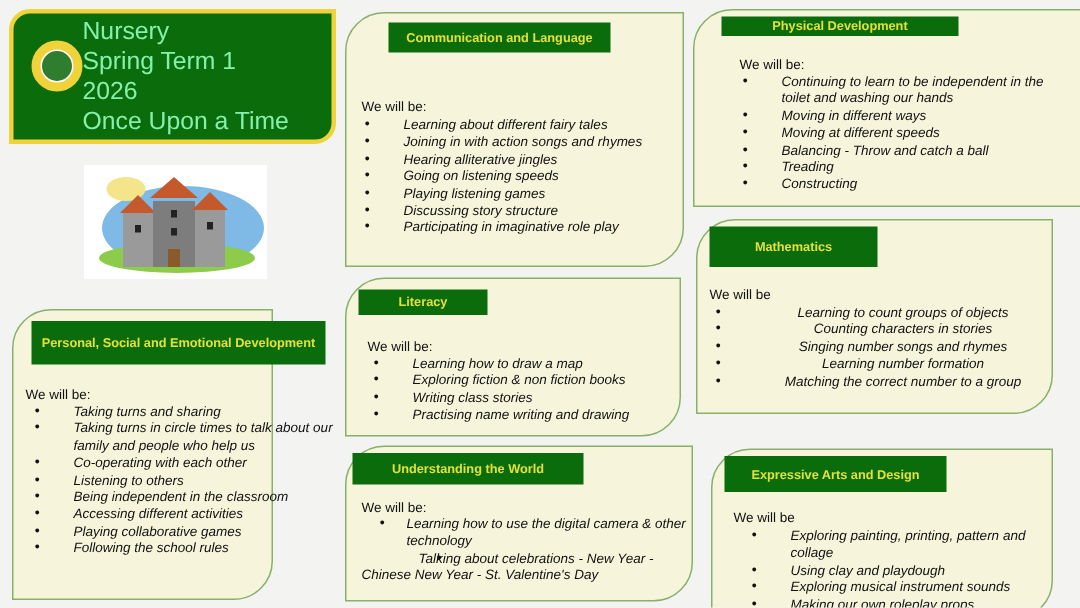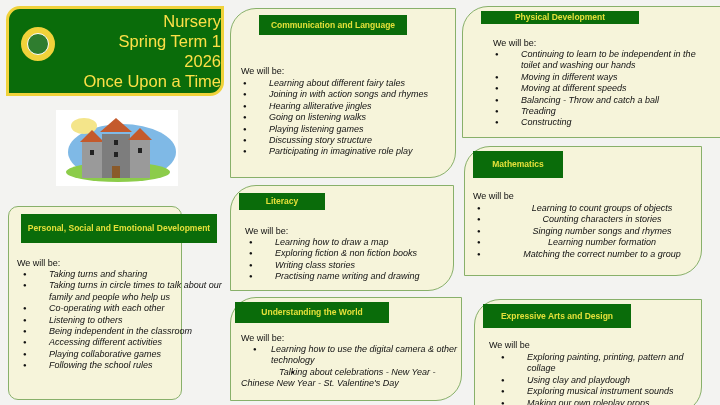--- a/index.html
+++ b/index.html
@@ -41,21 +41,21 @@
     font-size: 6px;
   }
   .title-box {
     position: absolute; left: 6px; top: 6px; width: 218px; height: 90px;
     background: #0a6c0a;
     border: 3px solid #f0d23a;
     border-radius: 14px 0 14px 0;
   }
   .title-text {
     position: absolute; left: 46px; top: 2px; width: 166px;
-    text-align: right; color: #fde047;
+    text-align: left; color: #86efac;
     font-size: 16.5px; line-height: 20px;
   }
   .logo {
     position: absolute; left: 10px; top: 16px; width: 38px; height: 38px;
     border-radius: 50%;
     background: #f0d23a;
     border: 2px solid #0a6c0a;
   }
   .logo-inner {
     position: absolute; left: 6px; top: 6px; width: 22px; height: 22px;
@@ -102,42 +102,42 @@
   </svg>
 </div>
 
 <div class="box" style="left:230px; top:8px; width:226px; height:170px;">
   <div class="label" style="left:28px; top:6px; width:148px; height:20px;">Communication and Language</div>
   <div class="intro" style="left:10px; top:57px;">We will be:</div>
   <ul class="items" style="left:0px; top:69px; width:220px;">
     <li>Learning about different fairy tales</li>
     <li>Joining in with action songs and rhymes</li>
     <li>Hearing alliterative jingles</li>
-    <li>Going on listening walks</li>
+    <li>Going on listening speeds</li>
     <li>Playing listening games</li>
     <li>Discussing story structure</li>
     <li>Participating in imaginative role play</li>
   </ul>
 </div>
 
 <div class="box" style="left:462px; top:6px; width:288px; height:132px;">
   <div class="label" style="left:18px; top:4px; width:158px; height:13px;">Physical Development</div>
   <div class="intro" style="left:30px; top:31px;">We will be:</div>
   <ul class="items" style="left:20px; top:42px; width:218px;">
     <li>Continuing to learn to be independent in the toilet and washing our hands</li>
     <li>Moving in different ways</li>
     <li>Moving at different speeds</li>
     <li>Balancing - Throw and catch a  ball</li>
     <li>Treading</li>
     <li>Constructing</li>
   </ul>
 </div>
 
 <div class="box" style="left:464px; top:146px; width:238px; height:130px;">
-  <div class="label" style="left:8px; top:4px; width:90px; height:27px;">Mathematics</div>
+  <div class="label" style="left:8px; top:4px; width:112px; height:27px;">Mathematics</div>
   <div class="intro" style="left:8px; top:44px;">We will be</div>
   <ul class="items" style="left:0px; top:56px; width:236px;text-align:center;">
     <li>Learning to count groups of objects</li>
     <li>Counting characters in stories</li>
     <li>Singing number songs and rhymes</li>
     <li>Learning number formation</li>
     <li>Matching the correct number to a group</li>
   </ul>
 </div>
 
@@ -145,21 +145,21 @@
   <div class="label" style="left:8px; top:7px; width:86px; height:17px;">Literacy</div>
   <div class="intro" style="left:14px; top:40px;">We will be:</div>
   <ul class="items" style="left:6px; top:51px; width:216px;">
     <li>Learning how to draw a map</li>
     <li>Exploring fiction &amp; non fiction books</li>
     <li>Writing class stories</li>
     <li>Practising name writing and drawing</li>
   </ul>
 </div>
 
-<div class="box" style="left:8px; top:206px; width:174px; height:194px;border-radius:10px;">
+<div class="box" style="left:8px; top:206px; width:174px; height:194px;">
   <div class="label" style="left:12px; top:7px; width:196px; height:29px;">Personal, Social and Emotional Development</div>
   <div class="intro" style="left:8px; top:51px;">We will be:</div>
   <ul class="items" style="left:2px; top:62px; width:212px;">
     <li>Taking turns and sharing</li>
     <li>Taking turns in circle times to talk about our family and people who help us</li>
     <li>Co-operating with each other</li>
     <li>Listening to others</li>
     <li>Being independent in the classroom</li>
     <li>Accessing different activities</li>
     <li>Playing collaborative games</li>

